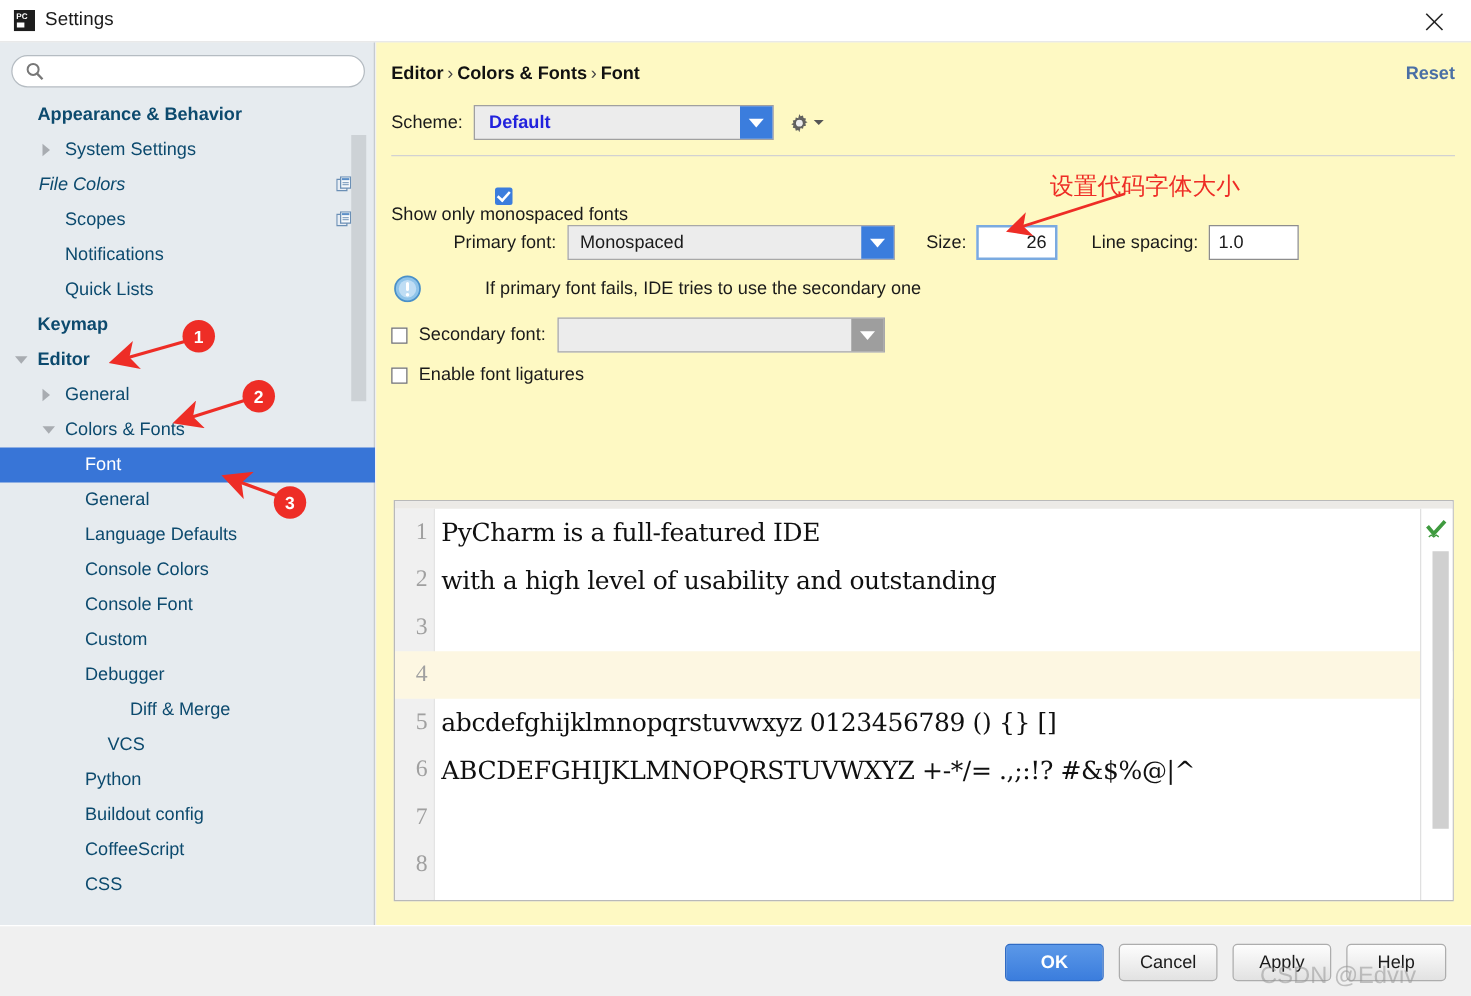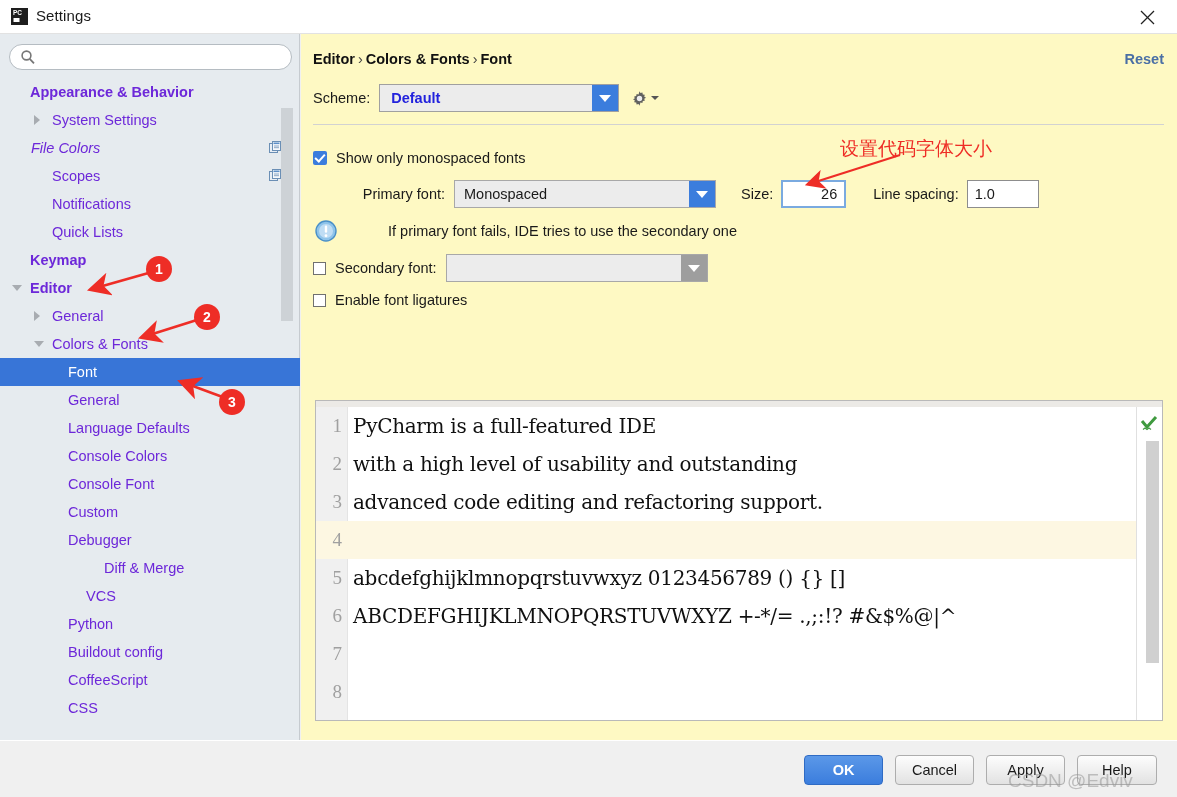--- a/index.html
+++ b/index.html
@@ -68,21 +68,21 @@
     width: 16px; height: 16px;
     pointer-events: none;
   }
 
   .tree { position: absolute; left: 0; top: 44px; width: 300px; }
   .tree-row {
     position: relative;
     height: 28px;
     display: flex; align-items: center;
     font-size: 14.5px;
-    color: #6d28d9;
+    color: #0c4a6e;
     cursor: default;
     white-space: nowrap;
   }
   .tree-row.bold { font-weight: bold; }
   .tree-row.selected { background: #3875d7; color: #ffffff; }
   .tree-label { line-height: 1; }
   .twisty {
     position: absolute;
     width: 10px; height: 10px;
   }
@@ -495,21 +495,21 @@
           <path d="M10 6.2a3.8 3.8 0 100 7.6 3.8 3.8 0 000-7.6zm0 5.8a2 2 0 110-4 2 2 0 010 4z" fill="#5a5a5a"></path>
           <path d="M10 1.4l1.1 2.1 2.3-.6.5 2.3 2.3.5-.6 2.3 2.1 1.1-2.1 1.1.6 2.3-2.3.5-.5 2.3-2.3-.6L10 18.6l-1.1-2.1-2.3.6-.5-2.3-2.3-.5.6-2.3L2.3 11l2.1-1.1-.6-2.3 2.3-.5.5-2.3 2.3.6z" fill="#5a5a5a" opacity="0.95"></path>
           <circle cx="10" cy="10" r="3.2" fill="#ececec"></circle>
         </svg>
         <i id="gear-caret"></i>
       </span>
     </div>
 
     <div id="divider"></div>
 
-    <div class="opt-row" style="left:12px; top:116px;">
+    <div class="opt-row" style="left:12px; top:116px;flex-direction:column;">
       <span class="cb checked-blue"></span>
       <span class="opt-label">Show only monospaced fonts</span>
     </div>
 
     <div class="opt-row" style="left:30px; top:146px;">
       <span class="opt-label" style="width:114px; text-align:right; margin-right:9px;">Primary font:</span>
       <div class="combo" style="width:262px;">
         <span class="combo-value">Monospaced</span>
         <span class="combo-arrow blue">
             <i class="arrow-down-white"></i>
@@ -554,21 +554,20 @@
           <div class="code-line" style="top: 6px;">
             <span class="lineno">1</span>
             <span class="codetext">PyCharm is a full-featured IDE</span>
           </div>
           <div class="code-line" style="top: 44px;">
             <span class="lineno">2</span>
             <span class="codetext">with a high level of usability and outstanding</span>
           </div>
           <div class="code-line" style="top: 82px;">
             <span class="lineno">3</span>
-            <span class="codetext">advanced code editing and refactoring support.</span>
           </div>
           <div class="code-line highlight" style="top: 120px;">
             <span class="lineno">4</span>
             <span class="codetext"></span>
           </div>
           <div class="code-line" style="top: 158px;">
             <span class="lineno">5</span>
             <span class="codetext">abcdefghijklmnopqrstuvwxyz 0123456789 () {} []</span>
           </div>
           <div class="code-line" style="top: 196px;">

